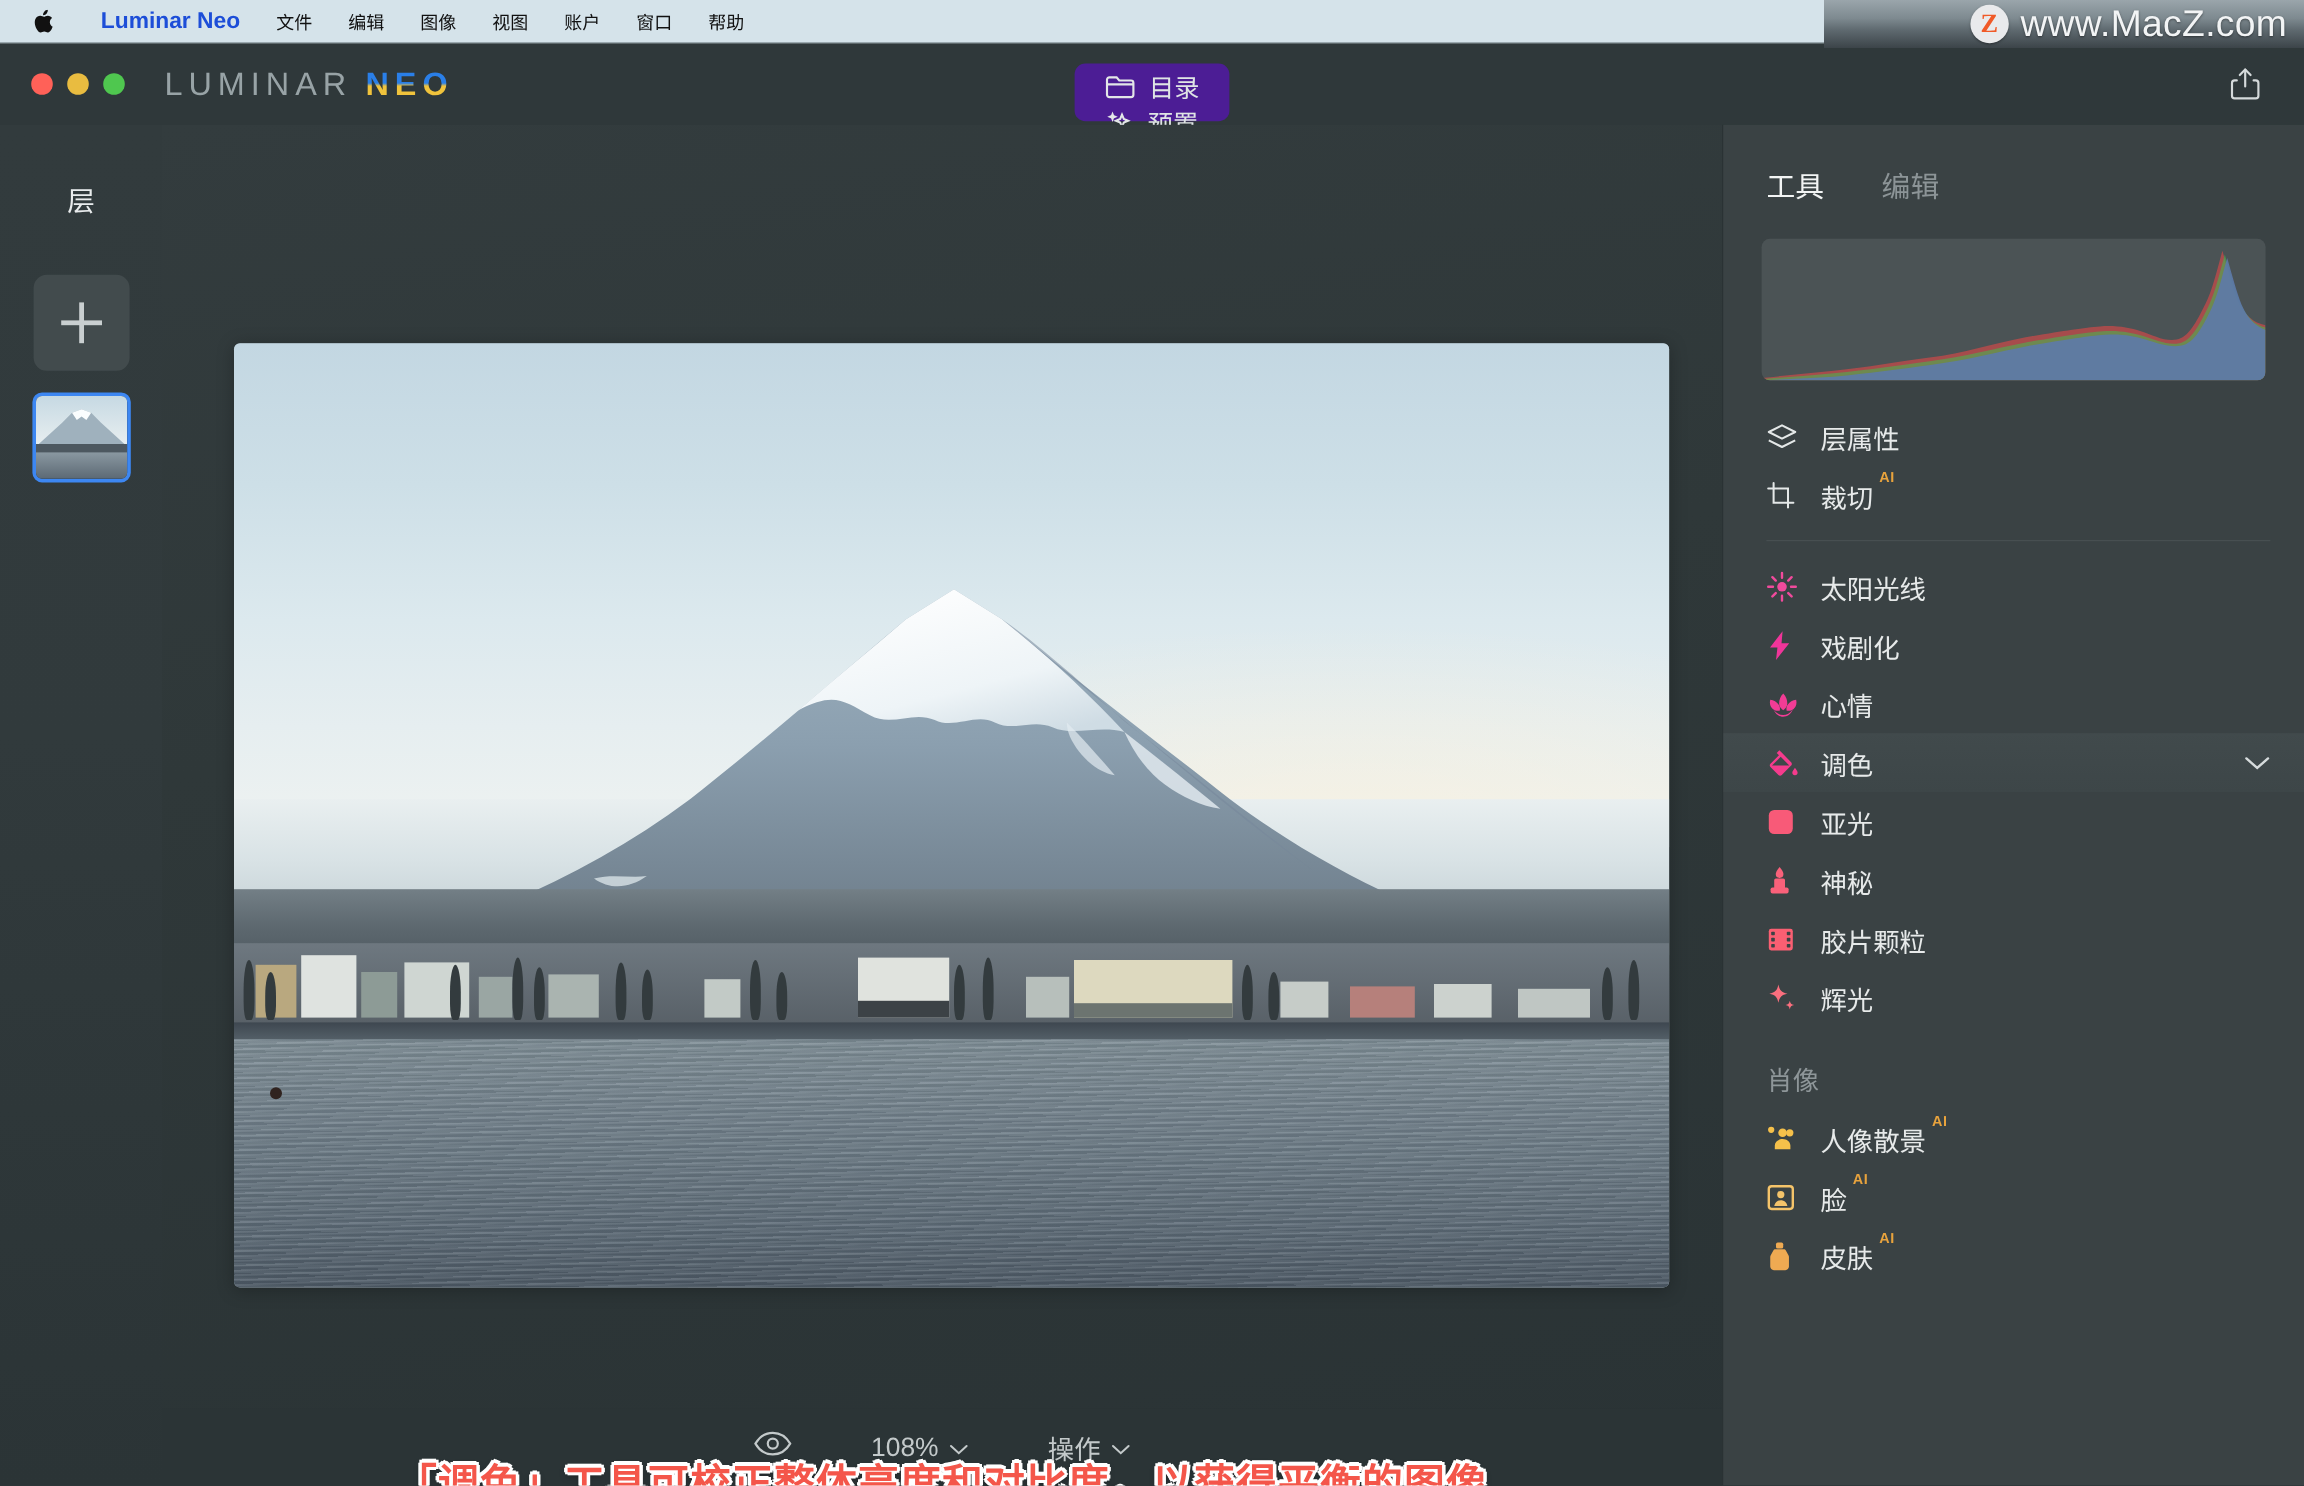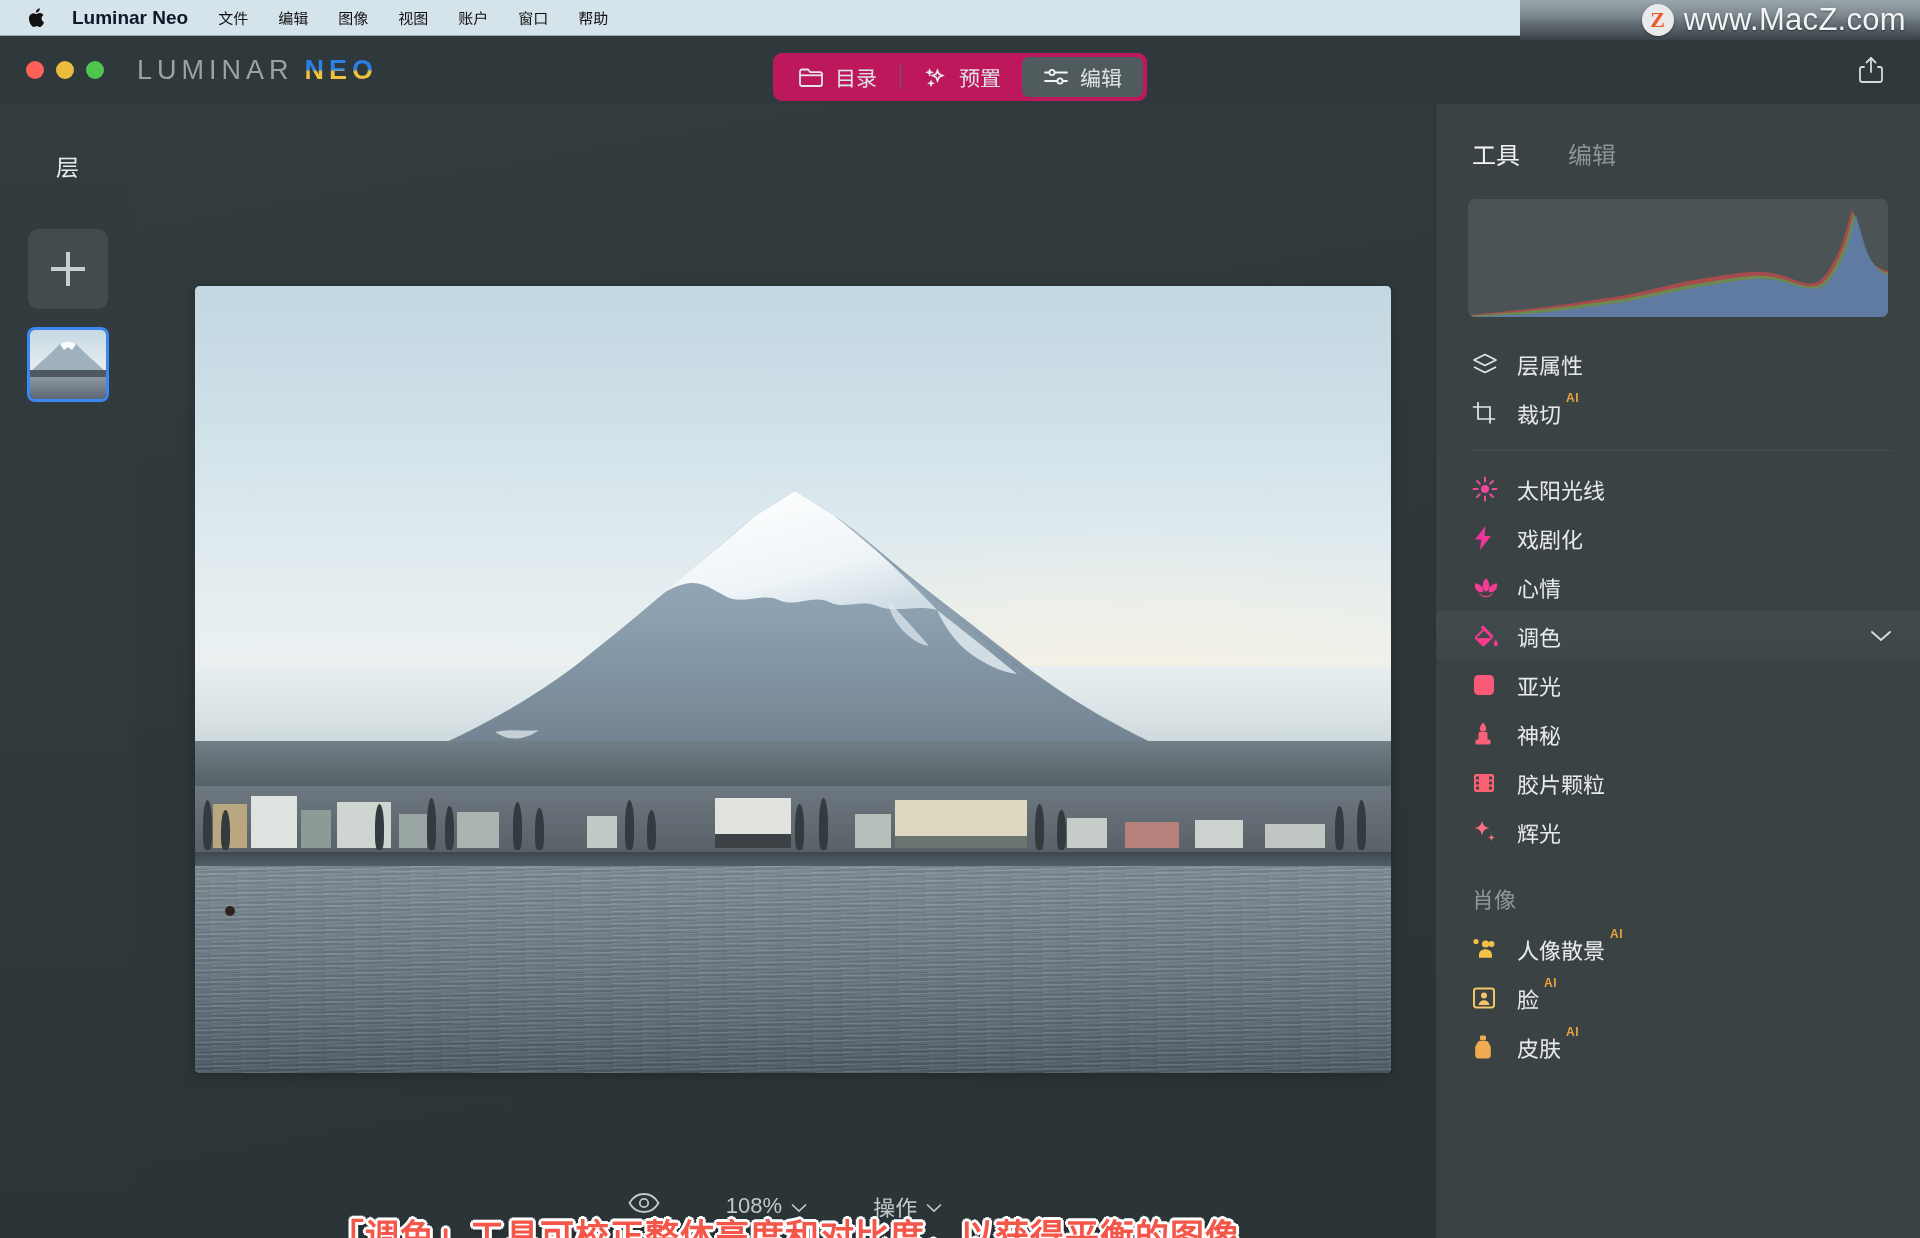--- a/index.html
+++ b/index.html
@@ -22,22 +22,22 @@
     border-bottom: 1px solid #9aa8ae;
     z-index: 40;
   }
   #menubar .apple-logo {
     width: 20px; height: 24px;
     display: flex; align-items: center; justify-content: center;
     margin-right: 26px;
   }
   #menubar .apple-logo svg { display: block; }
   .mb-app-name {
-    font-weight: bold; font-size: 19px; color: #0f172a;
-    margin-right: 30px; white-space: nowrap;
+    font-weight: bold; font-size: 19px; color: #1d4ed8;
+    margin-right: 30px; white-space: nowrap; margin-left: 12px;
   }
   .mb-item {
     font-size: 15px; color: #111; margin-right: 30px;
     white-space: nowrap; cursor: default;
   }
 
   
   #watermark {
     position: absolute; top: 0; right: 0;
     height: 40px; width: 400px;
@@ -99,24 +99,25 @@
     -webkit-background-clip: text; background-clip: text;
     color: transparent; -webkit-text-fill-color: transparent;
     font-weight: bold;
   }
 
   
   #topsegment {
     position: absolute; left: 50%; transform: translateX(-50%);
     top: 17px;
     height: 48px;
-    background: #be185d;
+    background: #4c1d95;
     border-radius: 9px;
     display: flex; align-items: center;
     padding: 4px;
+    flex-direction: column;
   }
   .seg {
     display: flex; align-items: center; gap: 11px;
     height: 40px; padding: 0 21px;
     border-radius: 7px;
     color: #dfe4e5; font-size: 21px;
     white-space: nowrap; cursor: pointer;
   }
   .seg.active { background: #505b5e; }
   .seg-div { width: 1px; height: 26px; background: #5a6467; margin: 0 2px; }

